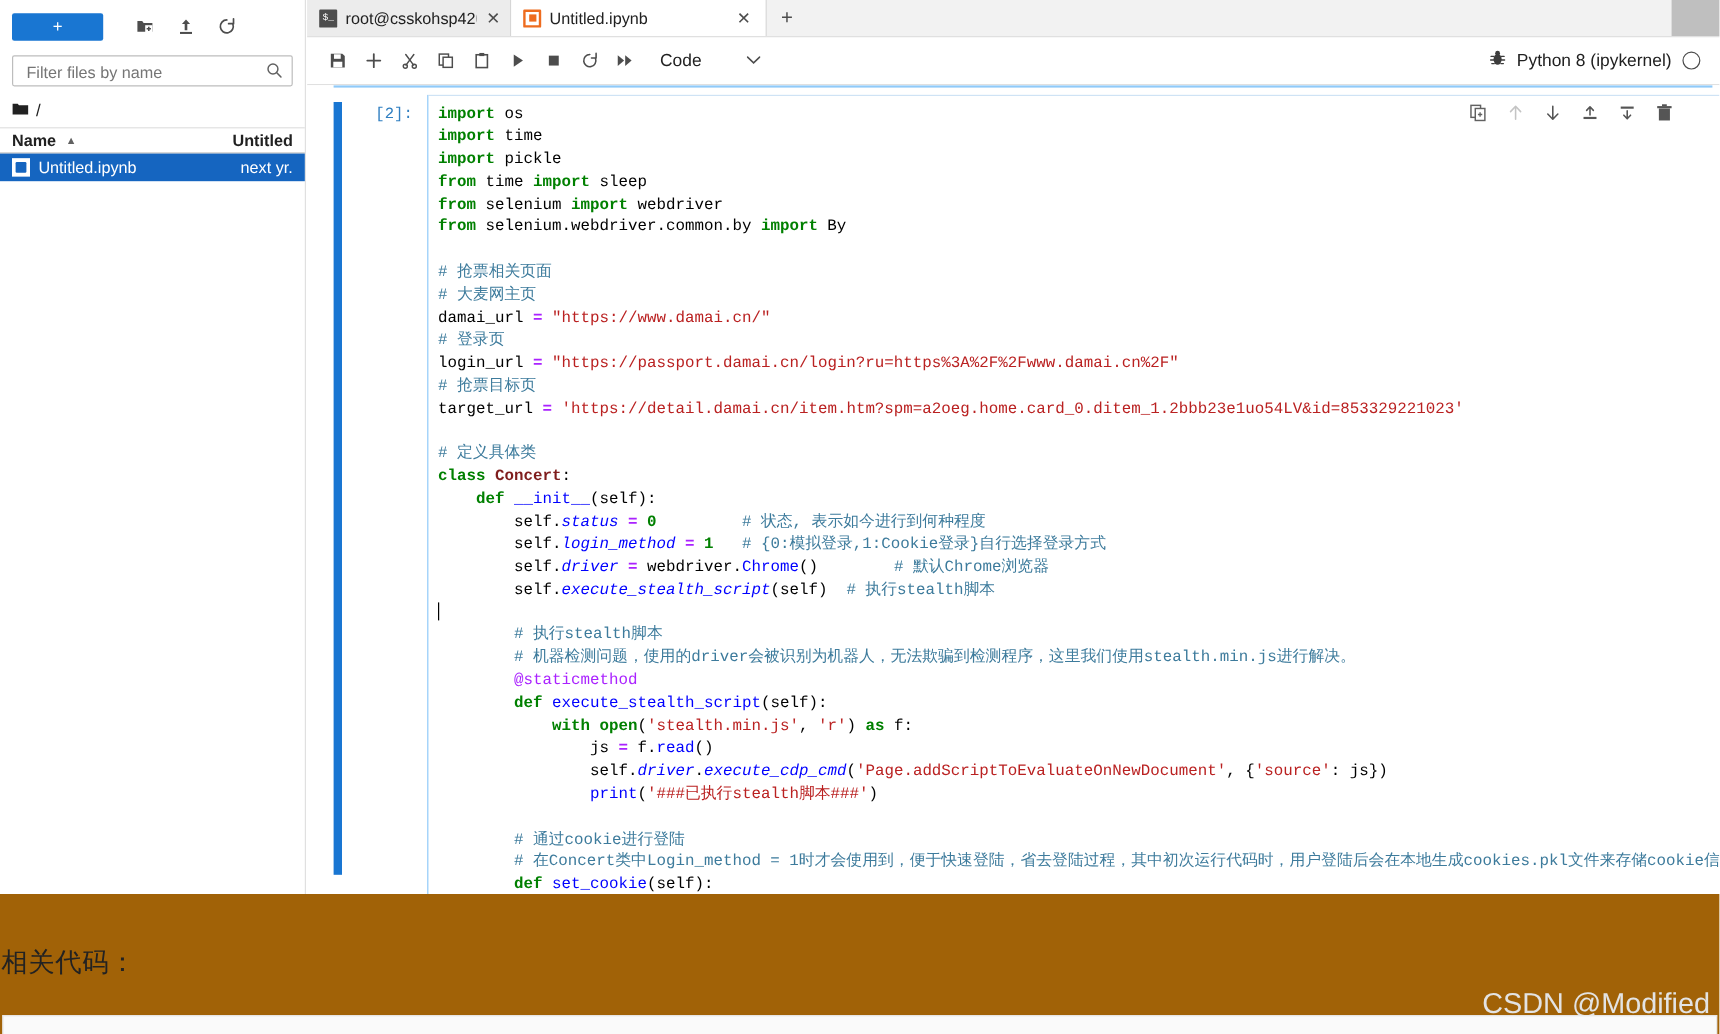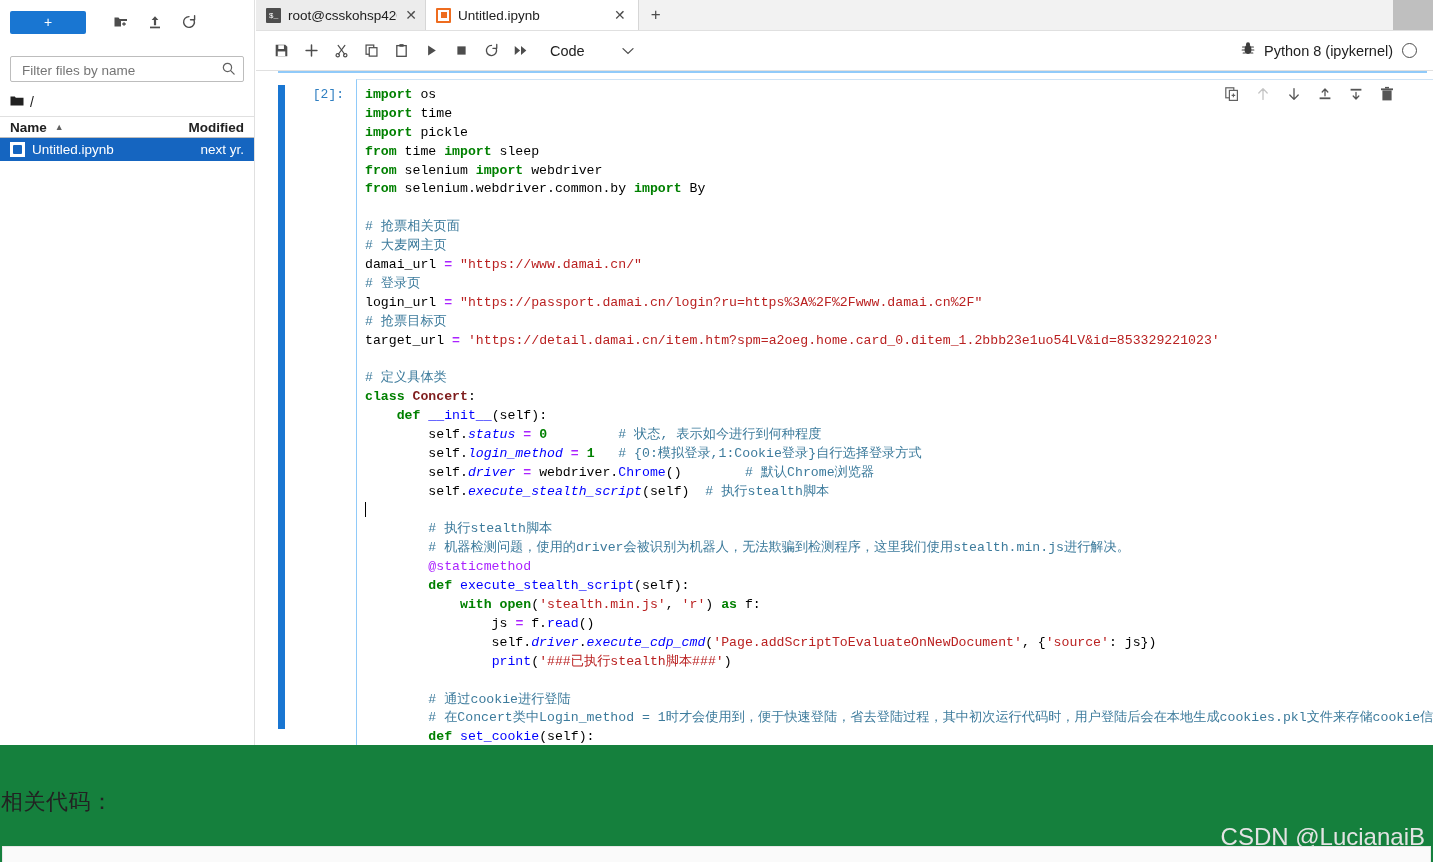--- a/index.html
+++ b/index.html
@@ -46,21 +46,21 @@
     width: 34px; height: 26px;
     display: flex; align-items: center; justify-content: center;
     cursor: pointer;
     color: #4d4d4d;
   }
   .sb-icon-btn svg { display: block; }
   .sb-spacer-1 { width: 18px; }
 
   .filter-row {
     padding: 0 10px;
-    margin-top: 12px;
+    margin-top: 2px;
   }
   .filter-box {
     position: relative;
     height: 26px;
     border: 1px solid #bdbdbd;
     border-radius: 2px;
     background: #fff;
     box-sizing: border-box;
   }
   .filter-box input {
@@ -374,21 +374,21 @@
     color: #616161;
     cursor: pointer;
   }
   .ca-btn.disabled { color: #c4c4c4; }
 
   
   .below {
     position: absolute;
     left: 0; top: 745px;
     width: 1433px; height: 117px;
-    background: #15803d;
+    background: #a16207;
   }
   .blog-caption {
     position: absolute;
     left: 1px; top: 42px;
     font-size: 22px;
     color: #222222;
     font-family: "Liberation Sans", sans-serif;
     letter-spacing: 0.5px;
   }
   .watermark {
@@ -459,21 +459,21 @@
         </svg>
       </span>
       <span class="bc-slash">/</span>
     </div>
 
     <div class="table-head">
       <div class="th-name">
         <span>Name</span>
         <span class="sort-caret">▲</span>
       </div>
-      <div class="th-mod">Modified</div>
+      <div class="th-mod">Untitled</div>
     </div>
 
     <div class="file-row">
       <span class="file-icon">
           <span class="inner"></span>
         </span>
       <span class="file-name">Untitled.ipynb</span>
       <span class="file-mod">next yr.</span>
     </div>
   </div>
@@ -624,17 +624,17 @@
 
         <div class="input-area">
           <div class="code"><div class="line"><span class="kw">import</span> os</div><div class="line"><span class="kw">import</span> time</div><div class="line"><span class="kw">import</span> pickle</div><div class="line"><span class="kw">from</span> time <span class="kw">import</span> sleep</div><div class="line"><span class="kw">from</span> selenium <span class="kw">import</span> webdriver</div><div class="line"><span class="kw">from</span> selenium.webdriver.common.by <span class="kw">import</span> By</div><div class="line">&nbsp;</div><div class="line"><span class="cmt"># 抢票相关页面</span></div><div class="line"><span class="cmt"># 大麦网主页</span></div><div class="line">damai_url <span class="op">=</span> <span class="str">"https://www.damai.cn/"</span></div><div class="line"><span class="cmt"># 登录页</span></div><div class="line">login_url <span class="op">=</span> <span class="str">"https://passport.damai.cn/login?ru=https%3A%2F%2Fwww.damai.cn%2F"</span></div><div class="line"><span class="cmt"># 抢票目标页</span></div><div class="line">target_url <span class="op">=</span> <span class="str">'https://detail.damai.cn/item.htm?spm=a2oeg.home.card_0.ditem_1.2bbb23e1uo54LV&amp;id=853329221023'</span></div><div class="line">&nbsp;</div><div class="line"><span class="cmt"># 定义具体类</span></div><div class="line"><span class="kw">class</span> <span class="cls">Concert</span><span class="pun">:</span></div><div class="line">    <span class="kw">def</span> <span class="fn">__init__</span>(self)<span class="pun">:</span></div><div class="line">        self.<span class="blue">status</span> <span class="op">=</span> <span class="num">0</span>         <span class="cmt"># 状态, 表示如今进行到何种程度</span></div><div class="line">        self.<span class="blue">login_method</span> <span class="op">=</span> <span class="num">1</span>   <span class="cmt"># {0:模拟登录,1:Cookie登录}自行选择登录方式</span></div><div class="line">        self.<span class="blue">driver</span> <span class="op">=</span> webdriver.<span class="fn">Chrome</span>()        <span class="cmt"># 默认Chrome浏览器</span></div><div class="line">        self.<span class="blue">execute_stealth_script</span>(self)  <span class="cmt"># 执行stealth脚本</span></div><div class="line"><span class="caret"></span></div><div class="line">        <span class="cmt"># 执行stealth脚本</span></div><div class="line">        <span class="cmt"># 机器检测问题，使用的driver会被识别为机器人，无法欺骗到检测程序，这里我们使用stealth.min.js进行解决。</span></div><div class="line">        <span class="dec">@staticmethod</span></div><div class="line">        <span class="kw">def</span> <span class="fn">execute_stealth_script</span>(self)<span class="pun">:</span></div><div class="line">            <span class="kw">with</span> <span class="bi">open</span>(<span class="str">'stealth.min.js'</span>, <span class="str">'r'</span>) <span class="kw">as</span> f<span class="pun">:</span></div><div class="line">                js <span class="op">=</span> f.<span class="fn">read</span>()</div><div class="line">                self.<span class="blue">driver</span>.<span class="blue">execute_cdp_cmd</span>(<span class="str">'Page.addScriptToEvaluateOnNewDocument'</span>, {<span class="str">'source'</span>: js})</div><div class="line">                <span class="fn">print</span>(<span class="str">'###已执行stealth脚本###'</span>)</div><div class="line">&nbsp;</div><div class="line">        <span class="cmt"># 通过cookie进行登陆</span></div><div class="line">        <span class="cmt"># 在Concert类中Login_method = 1时才会使用到，便于快速登陆，省去登陆过程，其中初次运行代码时，用户登陆后会在本地生成cookies.pkl文件来存储cookie信息</span></div><div class="line">        <span class="kw">def</span> <span class="fn">set_cookie</span>(self)<span class="pun">:</span></div></div>
         </div>
       </div>
     </div>
   </div>
 
   <div class="below">
     <div class="blog-caption">相关代码：</div>
-    <div class="watermark">CSDN @LucianaiB</div>
+    <div class="watermark">CSDN @Modified</div>
   </div>
   <div class="bottom-bar"></div>
 
 </div>
 
 </body></html>

